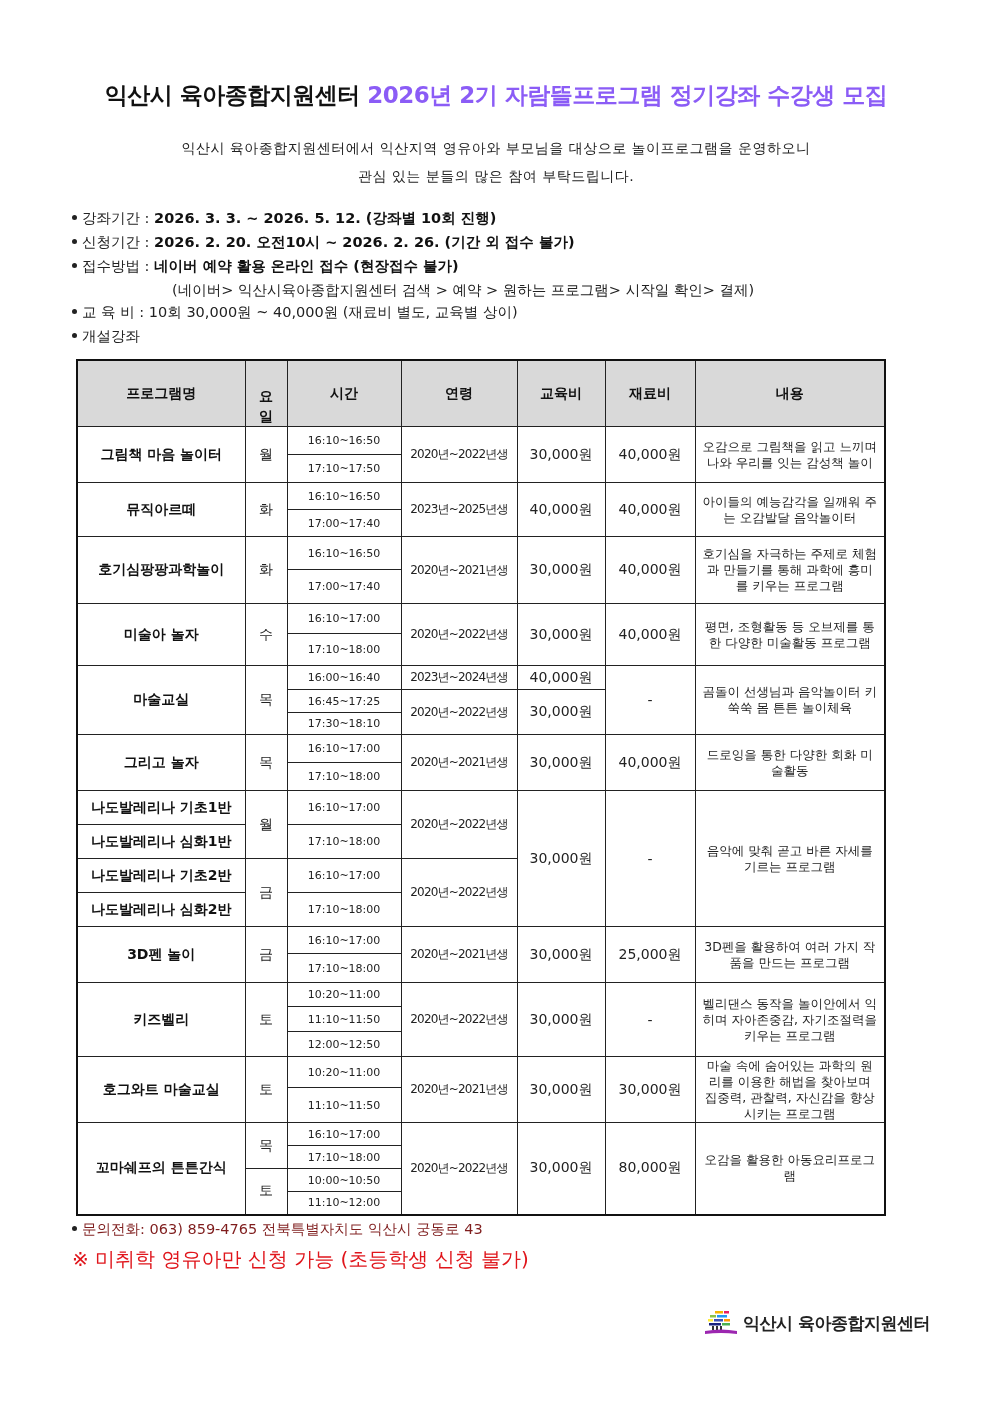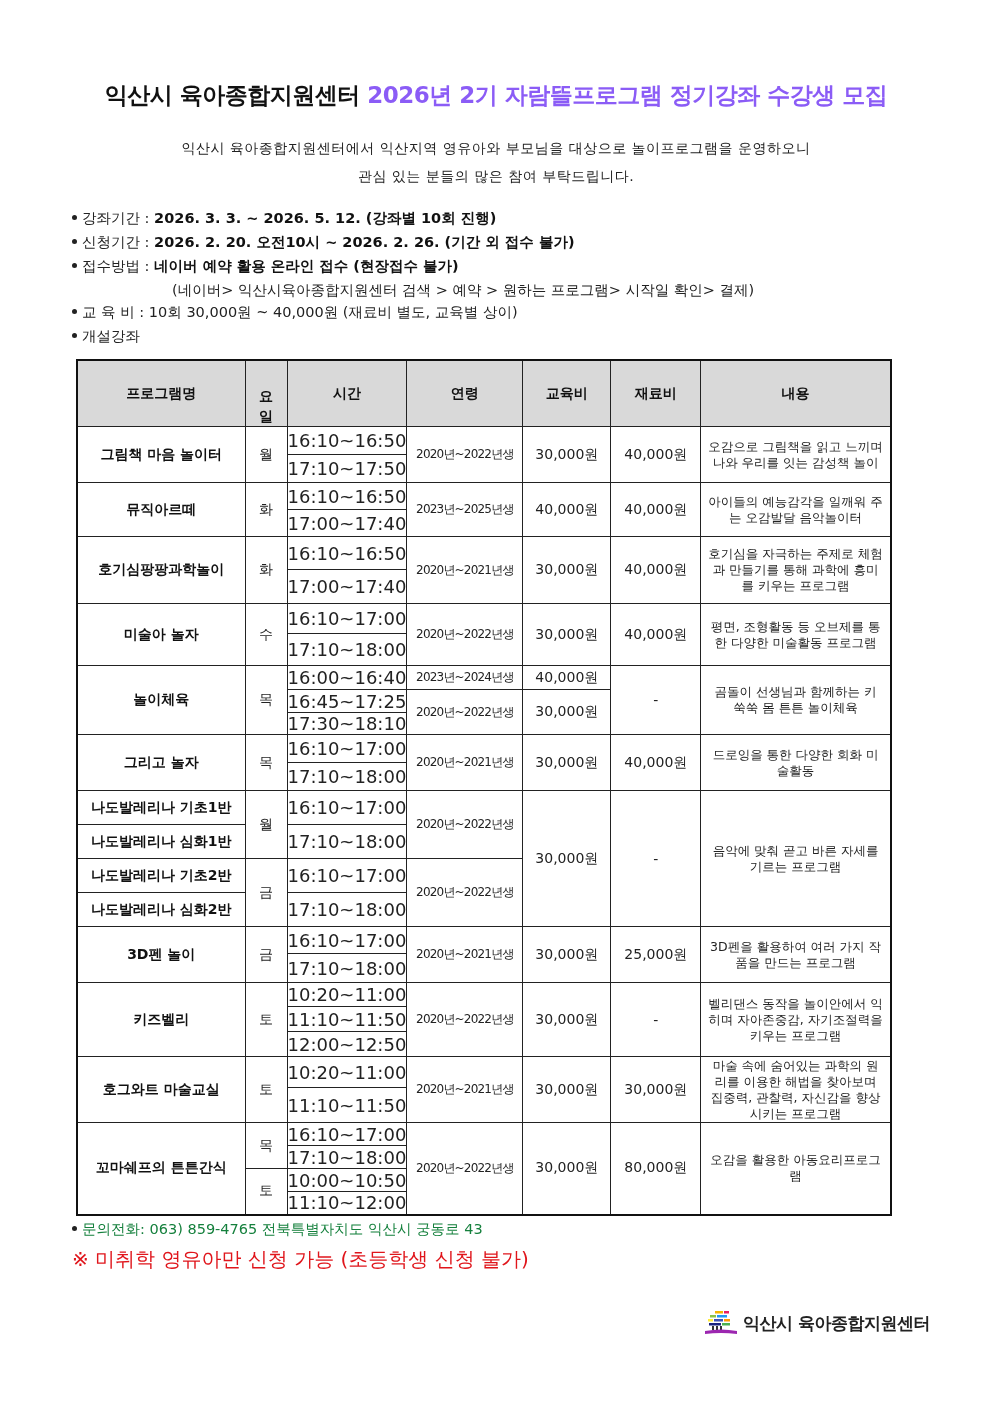--- a/index.html
+++ b/index.html
@@ -10,26 +10,26 @@
   .intro{left:0;width:992px;text-align:center;font-size:14px;letter-spacing:0.5px;color:#222;}
   .info{left:72px;font-size:14.5px;white-space:nowrap;color:#222;}
   .info .bul{display:inline-block;width:5px;height:5px;border-radius:50%;background:#222;vertical-align:middle;margin-right:5px;margin-bottom:3px;}
   .info .red{color:#e0151b;}
   .info .b{font-weight:bold;color:#111;margin-top:20px;}
   table{position:absolute;left:76px;top:359px;border-collapse:collapse;table-layout:fixed;border:2px solid #111;}
   td,th{border:1px solid #222;text-align:center;vertical-align:middle;padding:0;font-size:12.5px;color:#222;overflow:hidden;}
   th{background:#d9d9d9;font-weight:bold;font-size:14px;height:44px;color:#111;}
   td.name{font-weight:bold;font-size:14px;color:#111;}
   td.day{font-size:14px;}
-  td.time{font-size:18px;}
+  td.time{font-size:11px;}
   td.age{font-size:12px;letter-spacing:-0.8px;}
   td.fee{font-size:14px;}
   td.desc{font-size:12.5px;line-height:16px;padding:0 6px;}
   .day-v{display:inline-block;line-height:22px;}
-  .footer1{left:72px;top:1220px;font-size:14.5px;color:#15803d;white-space:nowrap;}
+  .footer1{left:72px;top:1220px;font-size:14.5px;color:#7f1d1d;white-space:nowrap;}
   .footer1 .bul{display:inline-block;width:5px;height:5px;border-radius:50%;background:#222;vertical-align:middle;margin-right:5px;margin-bottom:3px;}
   .footer2{left:72px;top:1246px;font-size:20px;font-weight:normal;color:#e0151b;white-space:nowrap;}
   .logo{left:705px;top:1310px;display:flex;align-items:center;gap:6px;}
   .logo-text{font-size:17px;font-weight:bold;color:#222;letter-spacing:-0.5px;}
 </style>
 </head>
 <body>
 
 <div class="abs title">
   <span>익산시 육아종합지원센터 </span><span class="red">2026년 2기 자람뜰프로그램 정기강좌 수강생 모집</span>
@@ -122,27 +122,27 @@
     <td class="age" rowspan="2">2020년~2022년생</td>
     <td class="fee" rowspan="2">30,000원</td>
     <td class="fee" rowspan="2">40,000원</td>
     <td class="desc" rowspan="2">평면, 조형활동 등 오브제를 통한 다양한 미술활동 프로그램</td>
   </tr>
   <tr style="height:32px">
     <td class="time">17:10~18:00</td>
   </tr>
 
   <tr style="height:24px">
-    <td class="name" rowspan="3">놀이체육</td>
+    <td class="name" rowspan="3">마술교실</td>
     <td class="day" rowspan="3">목</td>
     <td class="time">16:00~16:40</td>
     <td class="age">2023년~2024년생</td>
     <td class="fee">40,000원</td>
     <td class="fee" rowspan="3">-</td>
-    <td class="desc" rowspan="3">곰돌이 선생님과 함께하는 키 쑥쑥 몸 튼튼 놀이체육</td>
+    <td class="desc" rowspan="3">곰돌이 선생님과 음악놀이터 키 쑥쑥 몸 튼튼 놀이체육</td>
   </tr>
   <tr style="height:23px">
     <td class="time">16:45~17:25</td>
     <td class="age" rowspan="2">2020년~2022년생</td>
     <td class="fee" rowspan="2">30,000원</td>
   </tr>
   <tr style="height:22px">
     <td class="time">17:30~18:10</td>
   </tr>
 

